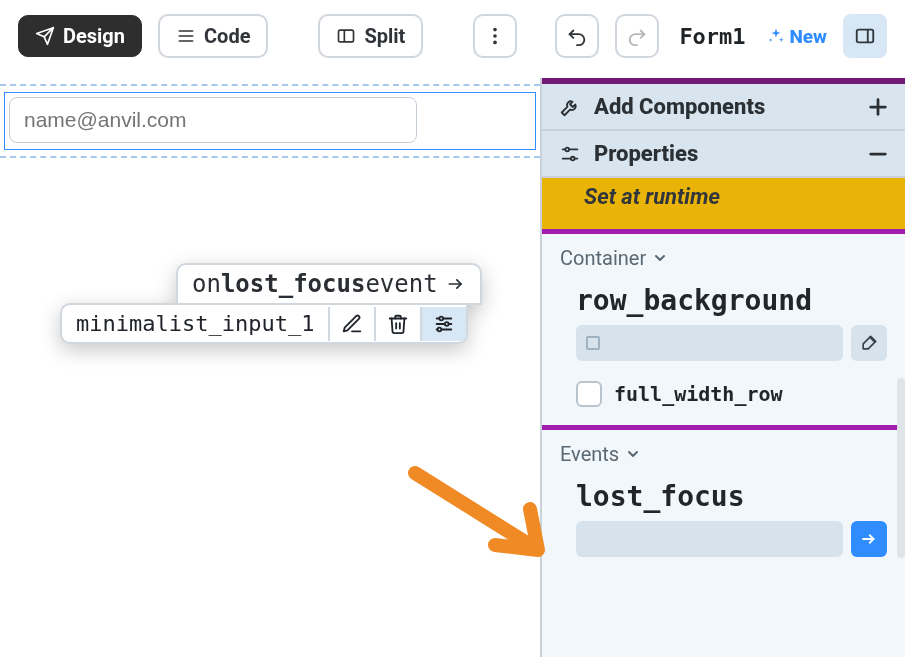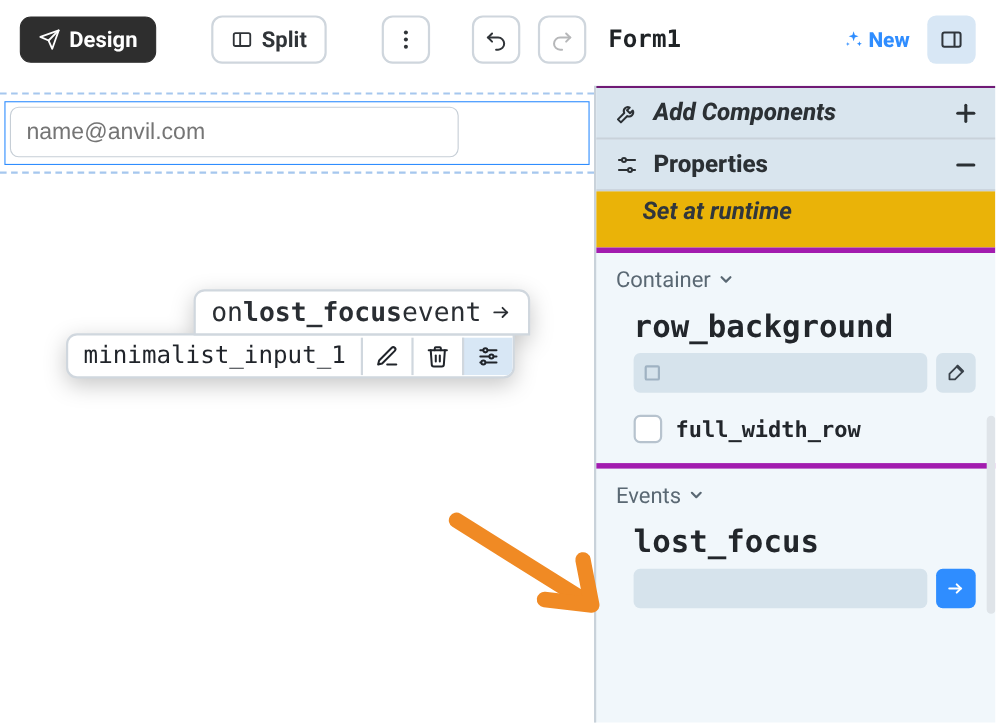--- a/index.html
+++ b/index.html
@@ -36,21 +36,21 @@
   .pill-bottom .seg + .seg { border-left: 2px solid #d0d7de; }
   .pill-bottom .seg.name { font-family: ui-monospace, Consolas, monospace; font-size: 22px; color: #20242a; }
   .pill-bottom .seg.icon { width: 46px; cursor: pointer; }
   .pill-bottom .seg.active { background: #d8e7f5; }
 
   
   .panel { position: absolute; right: 0; top: 78px; width: 365px; bottom: 0; border-left: 2px solid #c9d2da; background: #f1f7fb; overflow-y: auto; }
   .panel-head { display: flex; align-items: center; gap: 12px; padding: 10px 16px; font-weight: 800; font-size: 22px; color: #2b3034; background: #d9e5ee; border-bottom: 2px solid #c9d2da; }
   .panel-head .hicon { width: 24px; height: 24px; display: inline-flex; align-items: center; justify-content: center; }
   .panel-head .spacer { flex: 1; }
-  .panel-top { border-top: 2px solid #701a75; font-style: italic; }
+  .panel-top { border-top: 6px solid #701a75; }
   .runtime { font-style: italic; font-weight: 700; font-size: 22px; color: #30363c; padding: 6px 6px 20px 42px; background: #eab308; }
   .section { padding: 12px 18px 18px; border-top: 5px solid #a21caf; }
   .sec-title { color: #5a6873; font-size: 20px; display: inline-flex; align-items: center; gap: 6px; cursor: pointer; }
   .prop-block { margin-top: 14px; padding-left: 16px; }
   .prop-label { font-family: ui-monospace, Consolas, monospace; font-weight: 700; font-size: 28px; color: #22262b; }
   .prop-row { display: flex; gap: 8px; margin-top: 8px; align-items: center; }
   .prop-field { flex: 1; height: 36px; background: #d6e3ec; border-radius: 6px; display: flex; align-items: center; padding: 0 10px; }
   .prop-icon-btn { width: 36px; height: 36px; background: #d6e3ec; border-radius: 6px; display: inline-flex; align-items: center; justify-content: center; cursor: pointer; }
   .prop-go-btn { width: 36px; height: 36px; background: #2f8dff; border-radius: 6px; display: inline-flex; align-items: center; justify-content: center; cursor: pointer; }
   .checkbox-row { display: flex; align-items: center; gap: 12px; margin-top: 20px; padding-left: 16px; }
@@ -70,20 +70,30 @@
 <div class="toolbar">
   <div class="btn btn-dark">
     <span>
       <svg width="20" height="20" viewBox="0 0 24 24" fill="none" stroke="#fff" stroke-width="2" stroke-linejoin="round" stroke-linecap="round">
           <path d="M22 2 11 13"></path>
           <path d="M22 2 15 22l-4-9-9-4 20-7z"></path>
         </svg>
     </span>
     <span>Design</span>
   </div>
+  <div class="btn btn-outline">
+    <span>
+      <svg width="20" height="20" viewBox="0 0 24 24" fill="none" stroke="#303438" stroke-width="2" stroke-linecap="round">
+          <line x1="4" y1="6" x2="20" y2="6"></line>
+          <line x1="4" y1="12" x2="20" y2="12"></line>
+          <line x1="4" y1="18" x2="20" y2="18"></line>
+        </svg>
+    </span>
+    <span>Code</span>
+  </div>
   <div class="toolbar-gap-sm"></div>
   <div class="btn btn-outline">
     <span>
       <svg width="20" height="20" viewBox="0 0 24 24" fill="none" stroke="#303438" stroke-width="2">
           <rect x="3" y="5" width="18" height="14" rx="2"></rect>
           <line x1="10" y1="5" x2="10" y2="19"></line>
         </svg>
     </span>
     <span>Split</span>
   </div>

